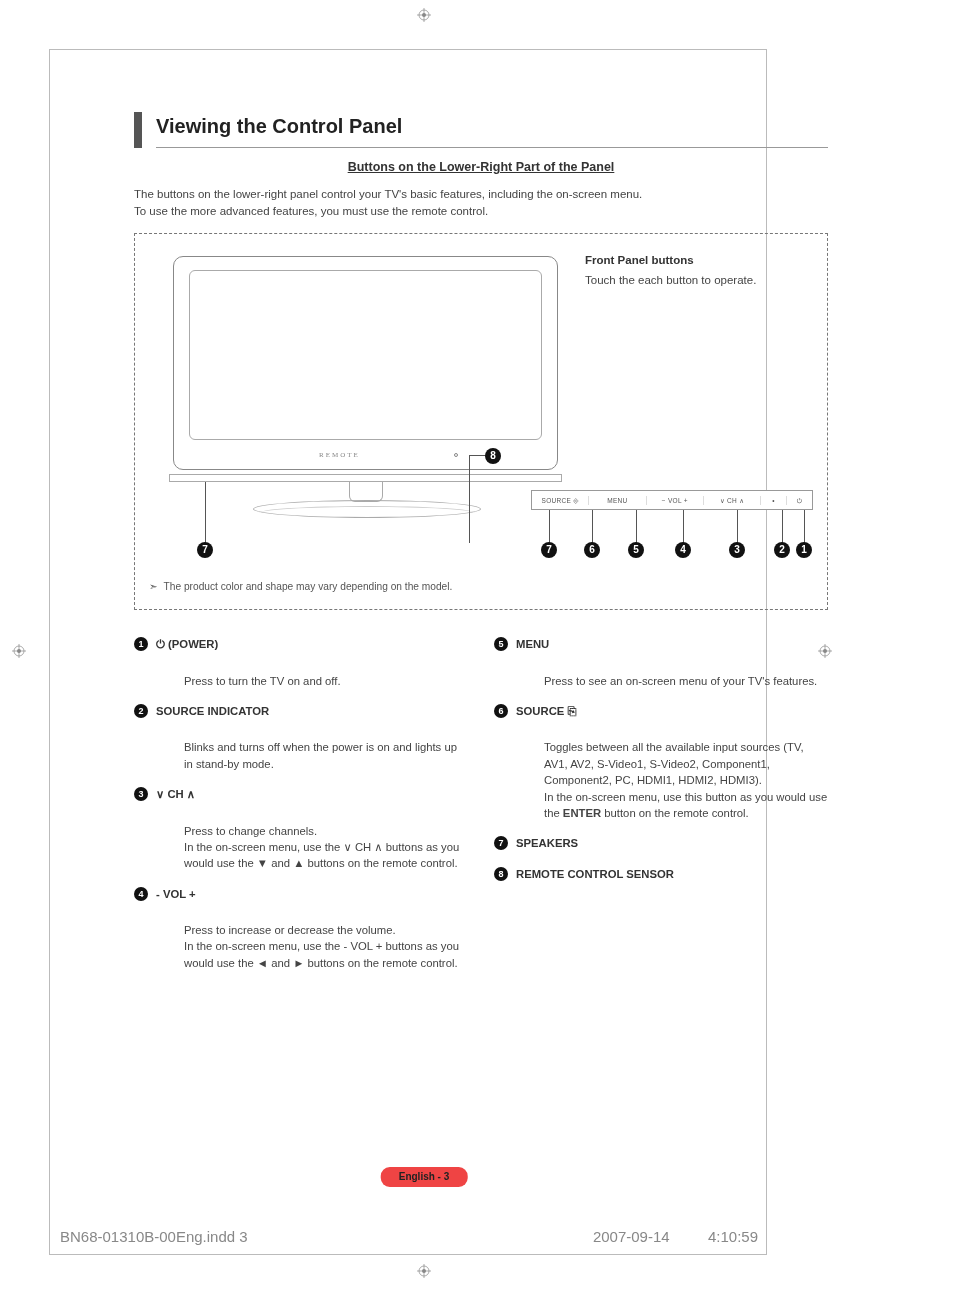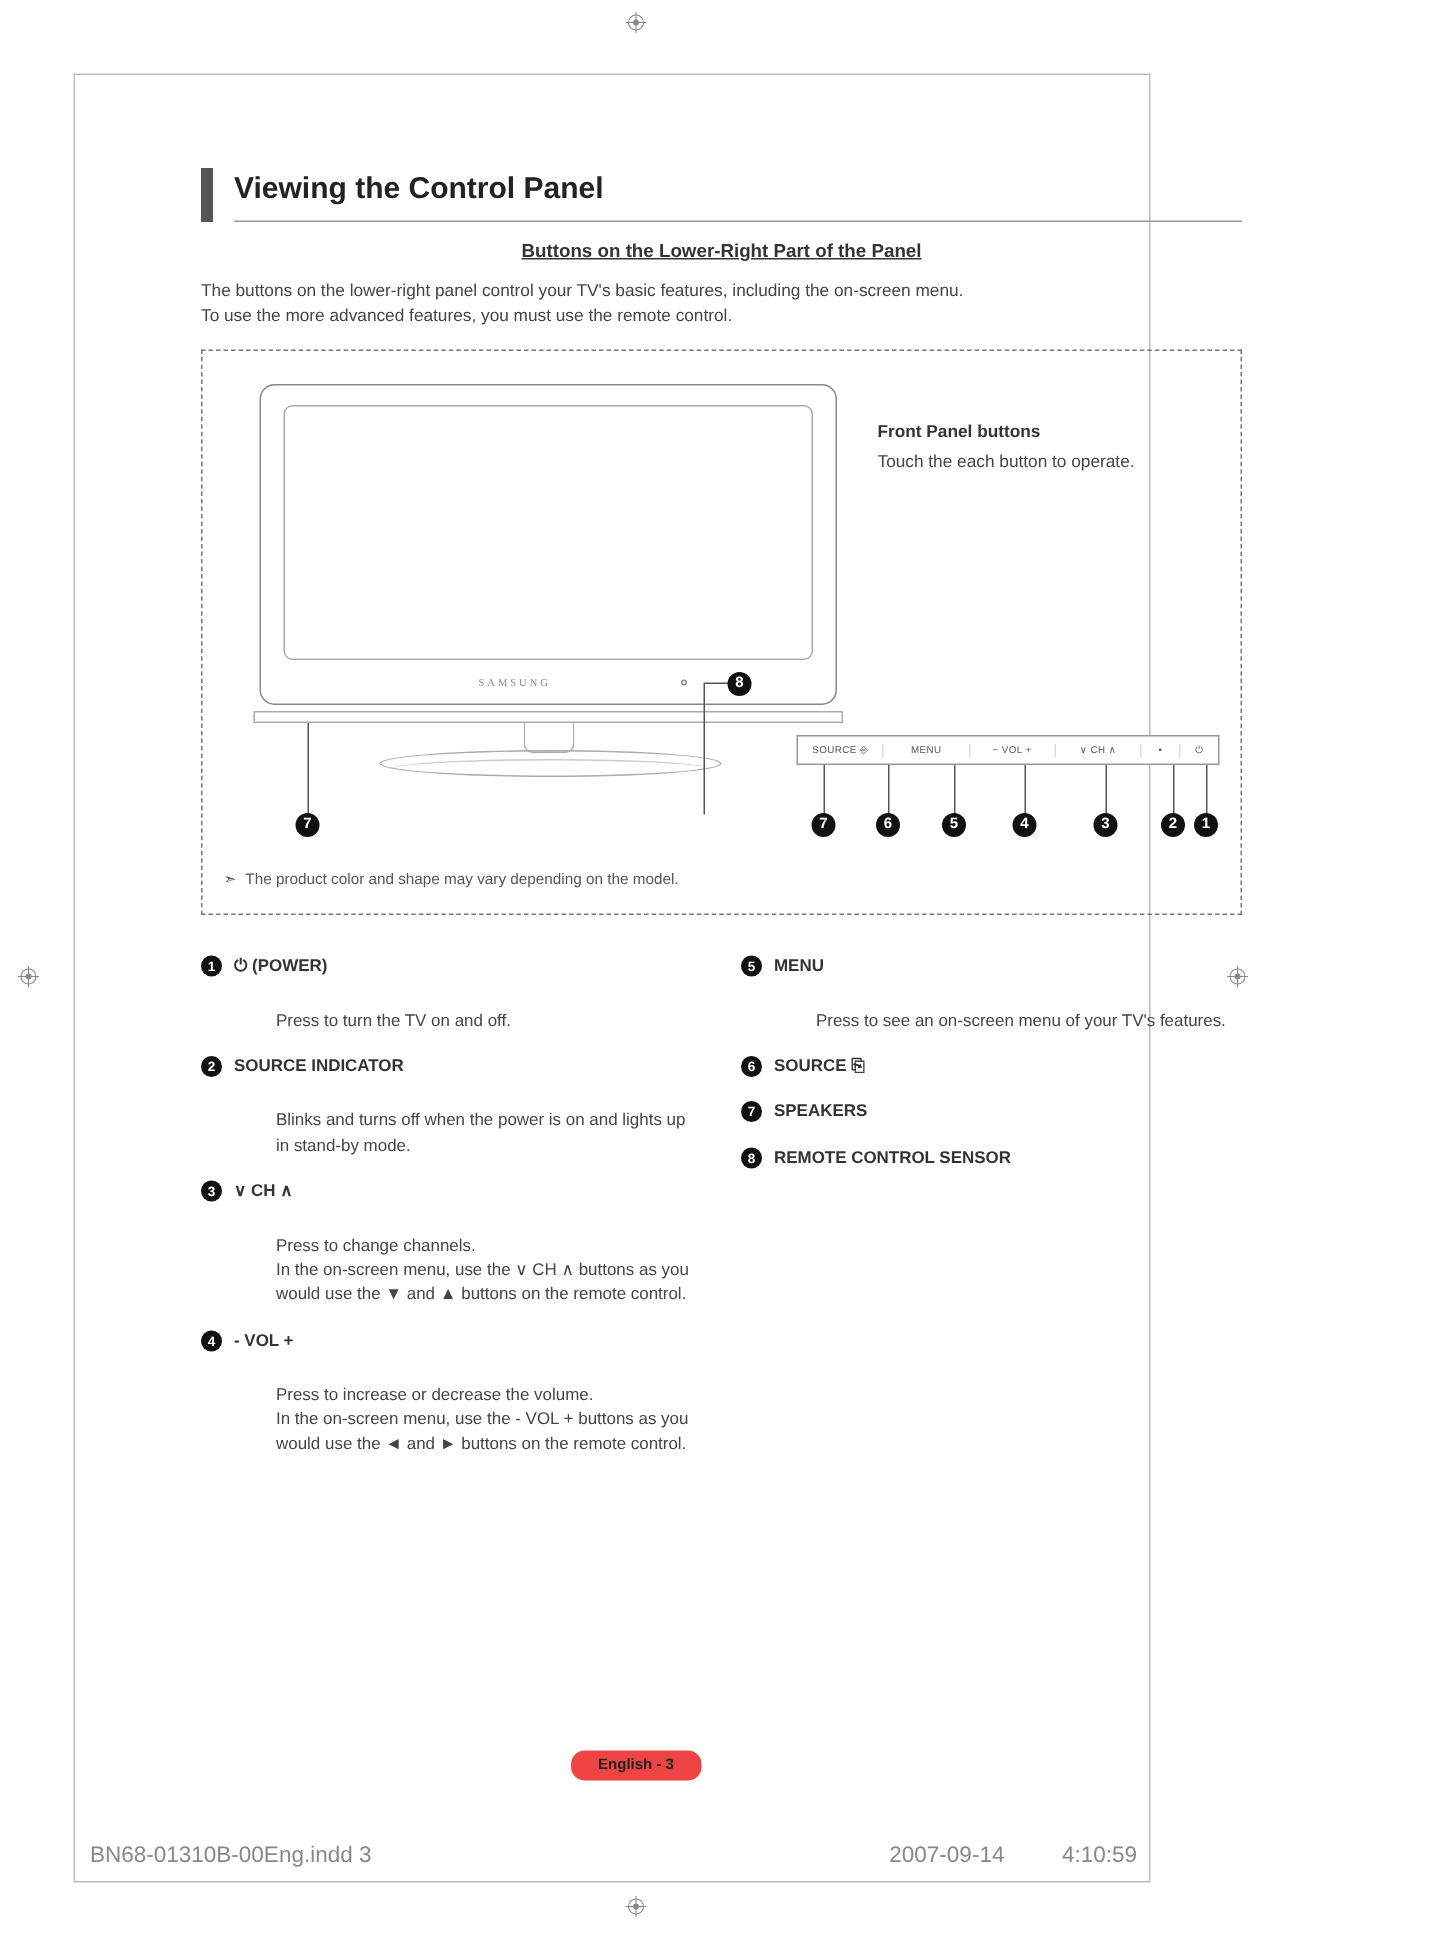--- a/index.html
+++ b/index.html
@@ -61,21 +61,20 @@
     border: 1px dashed #777;
     padding: 14px;
     position: relative;
     margin-bottom: 26px;
   }
   .fpb {
     position: absolute;
     left: 450px; top: 18px; width: 220px;
     font-size: 11.5px;
     color: #444;
-    margin-top: 28px;
   }
   .fpb .title { font-weight: bold; color: #333; margin-bottom: 3px; }
   .diagram-area {
     position: relative;
     height: 320px;
     margin-top: 6px;
   }
   .tv-body {
     position: absolute;
     left: 24px; top: 2px; width: 385px; height: 214px;
@@ -296,21 +295,21 @@
 
     <div class="dashed-box">
       <div class="fpb">
         <div class="title">Front Panel buttons</div>
         <div>Touch the each button to operate.</div>
       </div>
 
       <div class="diagram-area">
         <div class="tv-body"></div>
         <div class="tv-screen"></div>
-        <div class="tv-brand">SAMSUNG</div>
+        <div class="tv-brand">REMOTE</div>
         <div class="tv-led"></div>
         <div class="tv-spkbar"></div>
         <div class="tv-stand-neck"></div>
         <div class="tv-stand-base"></div>
         <div class="tv-stand-base2"></div>
 
         <div class="btn-strip">
           <div class="btn-cell"><span>SOURCE</span> <span>⎆</span></div>
           <div class="btn-cell">MENU</div>
           <div class="btn-cell">−  VOL  +</div>
@@ -382,20 +381,21 @@
             <div class="nb">5</div>
             <div class="body">
               <div class="title">MENU</div>
               <div class="desc">Press to see an on-screen menu of your TV's features.</div>
             </div>
           </div>
           <div class="item">
             <div class="nb">6</div>
             <div class="body">
               <div class="title">SOURCE ⎘</div>
+              <div class="desc">Toggles between all the available input sources (TV, AV1, AV2, S-Video1, S-Video2, Component1, Component2, PC, HDMI1, HDMI2, HDMI3).<br>In the on-screen menu, use this button as you would use the <b>ENTER</b> button on the remote control.</div>
             </div>
           </div>
           <div class="item">
             <div class="nb">7</div>
             <div class="body">
               <div class="title">SPEAKERS</div>
             </div>
           </div>
           <div class="item">
             <div class="nb">8</div>

